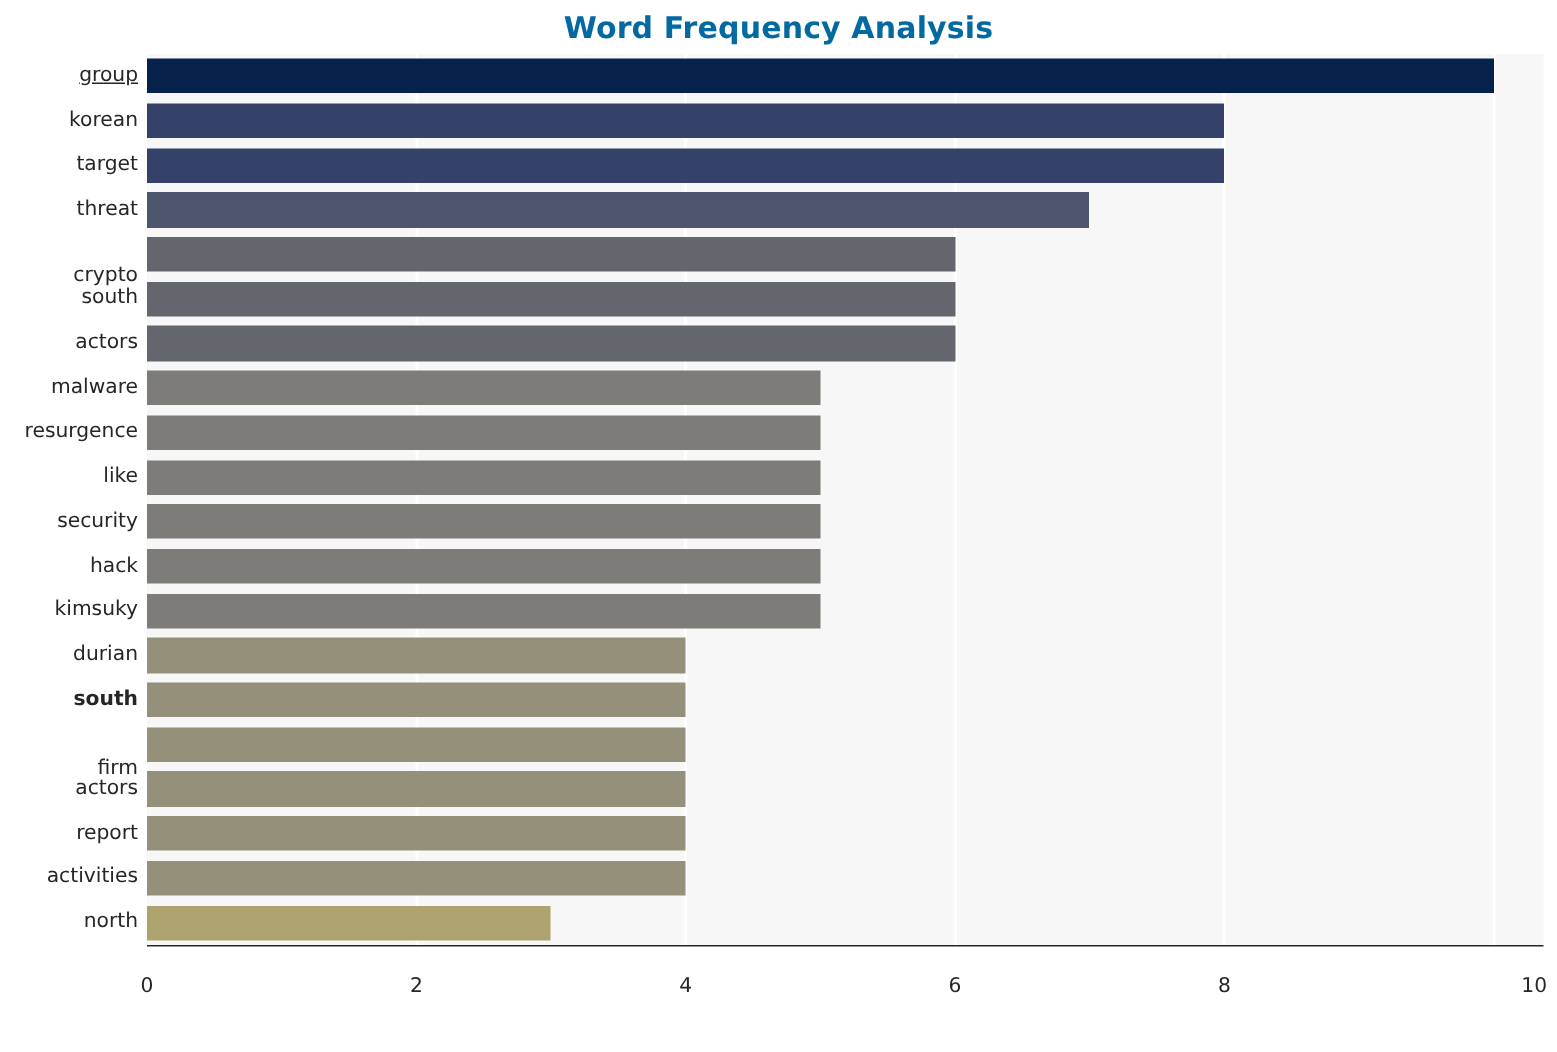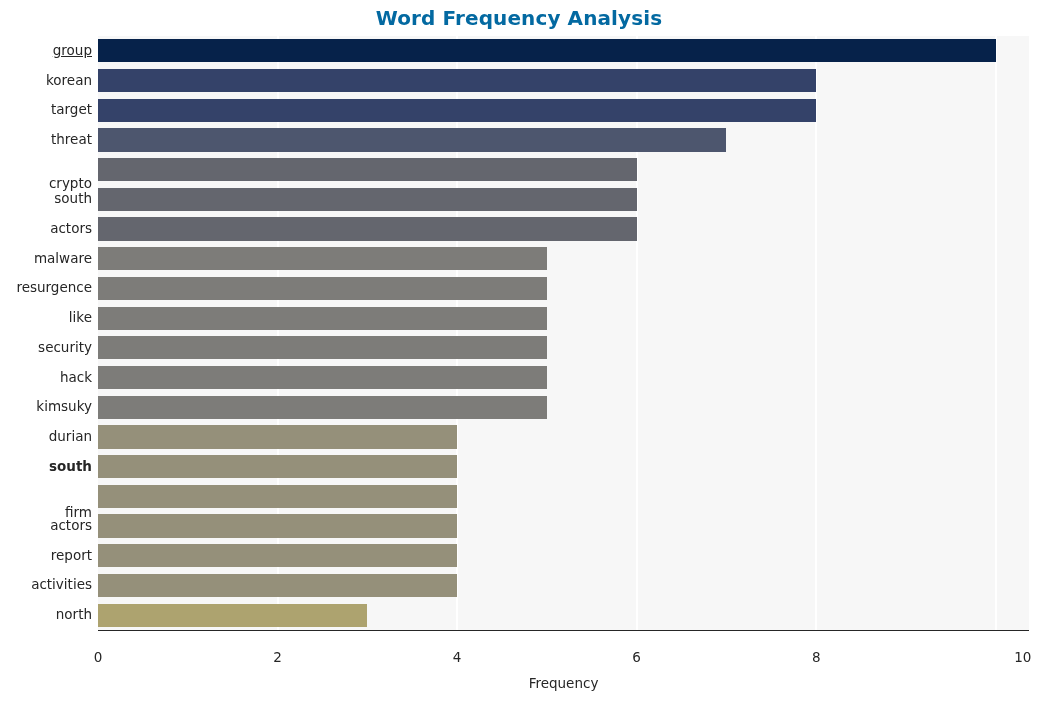--- a/index.html
+++ b/index.html
@@ -236,15 +236,14 @@
 
   <div id="x-ticklabels">
       <div class="x-ticklabel" style="left: 98px;">0</div>
       <div class="x-ticklabel" style="left: 277.556px;">2</div>
       <div class="x-ticklabel" style="left: 457.113px;">4</div>
       <div class="x-ticklabel" style="left: 636.669px;">6</div>
       <div class="x-ticklabel" style="left: 816.226px;">8</div>
       <div class="x-ticklabel" style="left: 995.782px; margin-left: 27px;">10</div>
     </div>
 
-  <div id="x-axis-title">Frequency</div>
 
 </div>
 
 </body></html>

